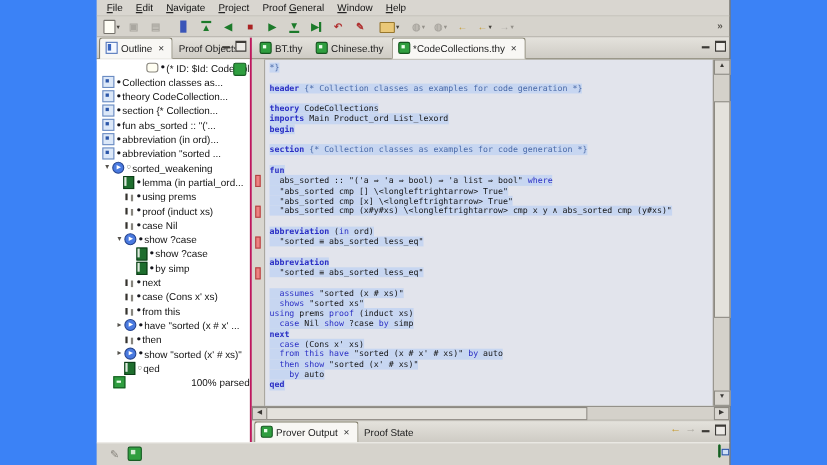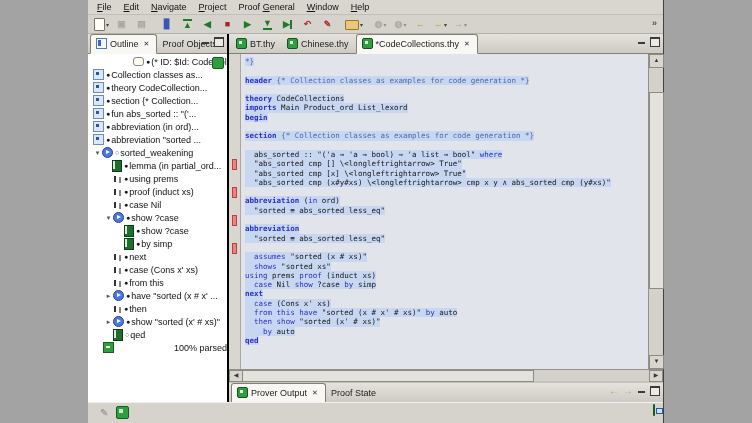--- a/index.html
+++ b/index.html
@@ -1,16 +1,16 @@
 <!DOCTYPE html>
 <html><head>
 <meta charset="utf-8">
 <style>
   html,body{margin:0;padding:0;background:#000;}
-  .stage{position:relative;width:752px;height:423px;background:#a3a3a3;overflow:hidden;
+  .stage{position:relative;width:752px;height:423px;background:#3b82f6;overflow:hidden;
          font-family:"Liberation Sans",sans-serif;-webkit-font-smoothing:antialiased;}
   .window{position:absolute;left:88px;top:0;width:575px;height:423px;background:#d6d3cc;
           border-right:1px solid #44423e;display:flex;flex-direction:column;font-size:9px;color:#111;}
   
   .menubar{height:14px;display:flex;align-items:center;padding-left:3px;background:#d9d6d0;
            border-bottom:1px solid #c2bfb8;}
   .mitem{padding:1px 6px;font-size:9px;cursor:default;}
   .mitem u{text-decoration:underline;}
   
   .toolbar{height:18px;display:flex;align-items:center;padding-left:4px;background:#d6d3cc;
@@ -20,21 +20,21 @@
   .tbtn.disabled{opacity:.45;}
   .tglyph{font-size:9px;line-height:9px;font-weight:bold;}
   .caret{font-size:6px;color:#45423c;margin-left:1px;}
   .tsep{width:6px;height:16px;}
   .shape-doc{width:9px;height:11px;background:#fffef6;border:1px solid #76736c;border-radius:1px;}
   .shape-folder{width:12px;height:8px;background:#eac878;border:1px solid #97772e;border-radius:1px;margin-top:2px;}
   .tb-overflow{position:absolute;right:6px;top:3px;font-size:9px;color:#55524c;font-weight:bold;}
   
   .main{flex:1;display:flex;min-height:0;border-top:1px solid #efedе8;}
   .panelcol{display:flex;flex-direction:column;min-width:0;}
-  .leftcol{width:139px;border-right:2px solid #000000;}
+  .leftcol{width:139px;border-right:2px solid #be185d;}
   .rightcol{flex:1;}
   
   .tabbar{height:19px;background:linear-gradient(#e4e2dc,#cecbc4);border-bottom:1px solid #84806f;
           display:flex;align-items:flex-end;padding-left:2px;position:relative;}
   .tab{display:inline-flex;align-items:center;gap:3px;padding:2px 7px 3px 5px;height:13px;
        font-size:9px;color:#222;border-radius:3px 3px 0 0;cursor:default;white-space:nowrap;}
   .tab.active{background:#f8f7f4;border:1px solid #84806f;border-bottom:1px solid #f8f7f4;
               margin-bottom:-1px;}
   .tabclose{font-size:7px;color:#333;margin-left:2px;}
   .thyicon{width:9px;height:9px;background:#2f9e3f;border:1px solid #14551f;border-radius:2px;position:relative;flex:none;}
@@ -369,20 +369,21 @@
                 <div class="cl"><span class="hl"><span class="cm">*}</span></span></div>
                 <div class="cl"></div>
                 <div class="cl"><span class="hl"><span class="kw">header</span><span class="tx"> </span><span class="cm">{* Collection classes as examples for code generation *}</span></span></div>
                 <div class="cl"></div>
                 <div class="cl"><span class="hl"><span class="kw">theory</span><span class="tx"> CodeCollections</span></span></div>
                 <div class="cl"><span class="hl"><span class="kw">imports</span><span class="tx"> Main Product_ord List_lexord</span></span></div>
                 <div class="cl"><span class="hl"><span class="kw">begin</span></span></div>
                 <div class="cl"></div>
                 <div class="cl"><span class="hl"><span class="kw">section</span><span class="tx"> </span><span class="cm">{* Collection classes as examples for code generation *}</span></span></div>
                 <div class="cl"></div>
+                <div class="cl"><span class="hl"><span class="kw">fun</span></span></div>
                 <div class="cl"><span class="hl"><span class="tx">  abs_sorted :: "('a ⇒ 'a ⇒ bool) ⇒ 'a list ⇒ bool" </span><span class="ik">where</span></span></div>
                 <div class="cl"><span class="hl"><span class="tx">  "abs_sorted cmp [] \&lt;longleftrightarrow&gt; True"</span></span></div>
                 <div class="cl"><span class="hl"><span class="tx">  "abs_sorted cmp [x] \&lt;longleftrightarrow&gt; True"</span></span></div>
                 <div class="cl"><span class="hl"><span class="tx">  "abs_sorted cmp (x#y#xs) \&lt;longleftrightarrow&gt; cmp x y ∧ abs_sorted cmp (y#xs)"</span></span></div>
                 <div class="cl"></div>
                 <div class="cl"><span class="hl"><span class="kw">abbreviation</span><span class="tx"> (</span><span class="ik">in</span><span class="tx"> ord)</span></span></div>
                 <div class="cl"><span class="hl"><span class="tx">  "sorted ≡ abs_sorted less_eq"</span></span></div>
                 <div class="cl"></div>
                 <div class="cl"><span class="hl"><span class="kw">abbreviation</span></span></div>
                 <div class="cl"><span class="hl"><span class="tx">  "sorted ≡ abs_sorted less_eq"</span></span></div>

